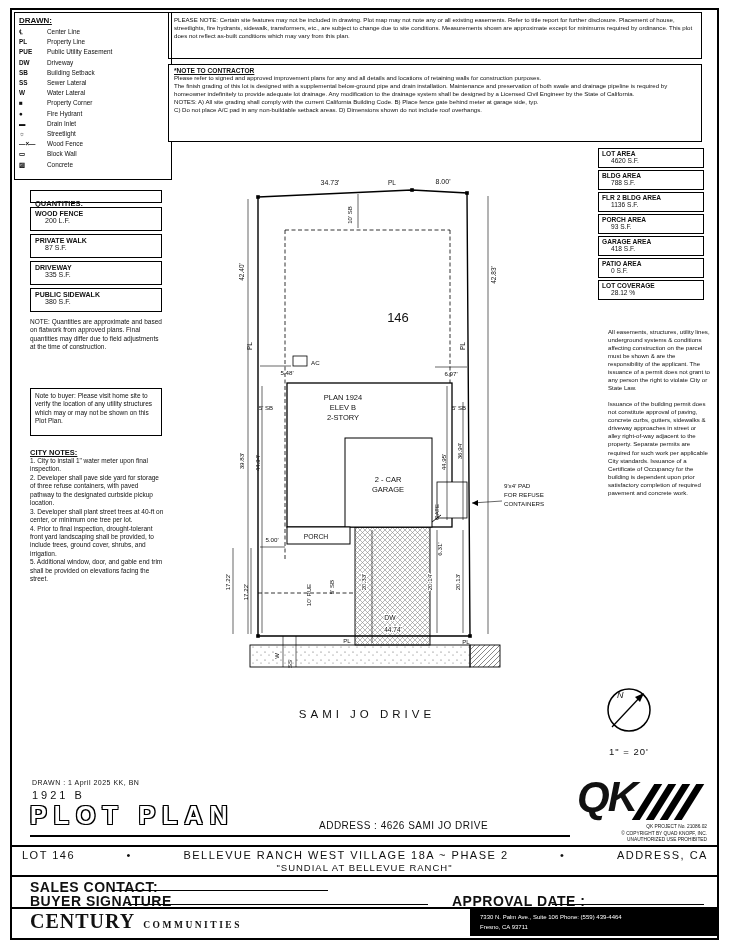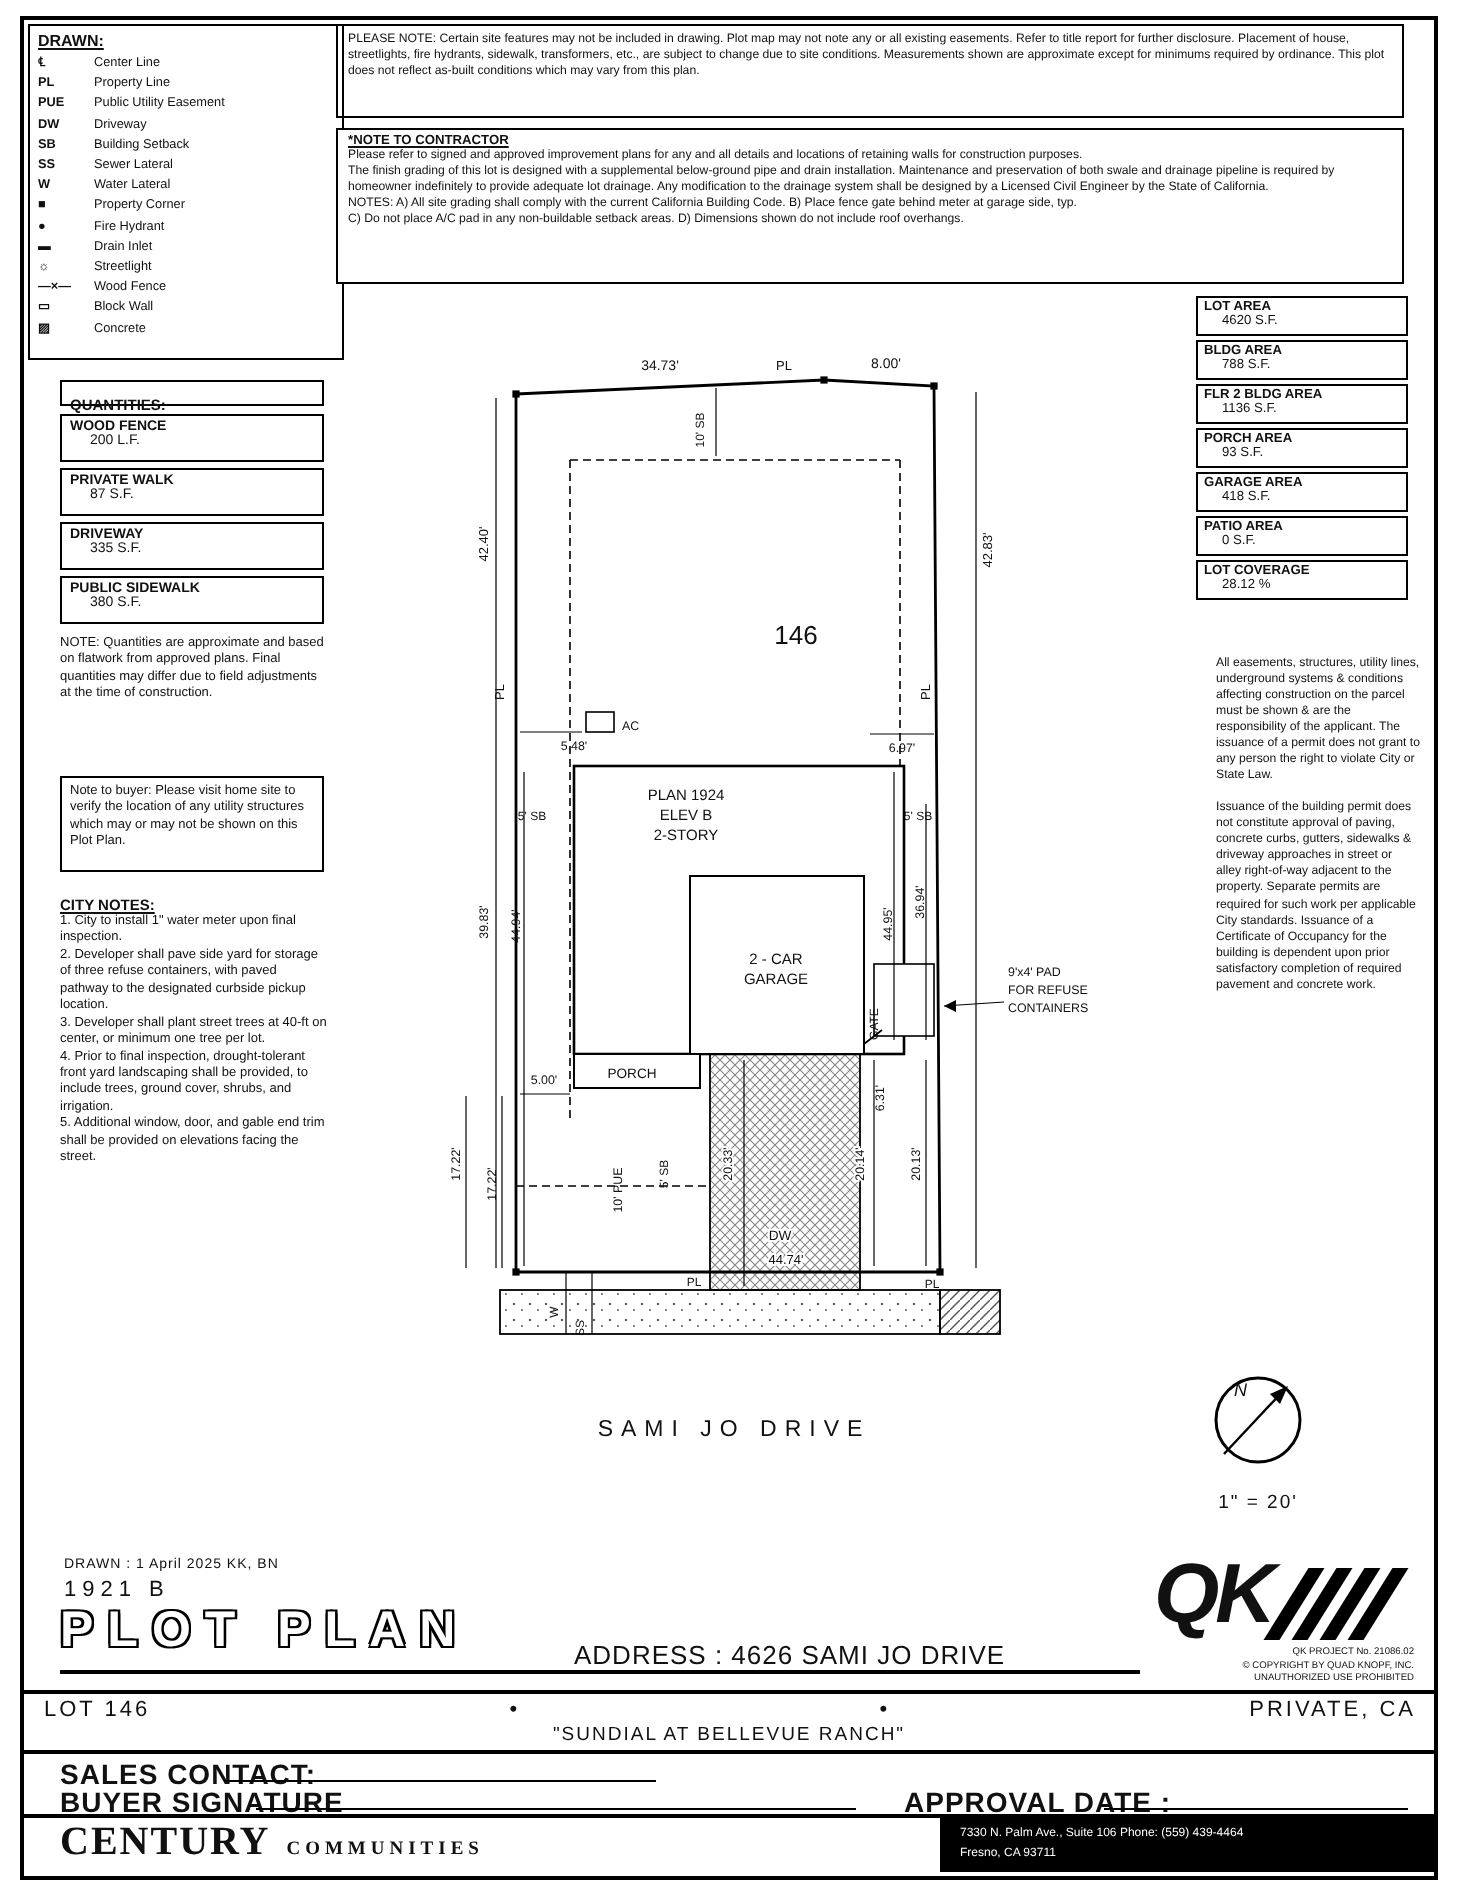--- a/index.html
+++ b/index.html
@@ -22,21 +22,21 @@
   .qt-value{font-size:7px;padding-left:10px;}
   .ar-label{font-size:6.6px;font-weight:bold;}
   .ar-value{font-size:6.6px;padding-left:9px;}
   .sec-title{font-size:7.5px;font-weight:bold;}
   .underl{text-decoration:underline;}
   
   .drawn{font-size:7px;letter-spacing:.5px;}
   .plannum{font-size:11px;letter-spacing:3px;}
   .plot-title{font-size:25px;font-weight:bold;letter-spacing:7px;color:#fff;
     text-shadow:-1.2px -1.2px 0 #000,1.2px -1.2px 0 #000,-1.2px 1.2px 0 #000,1.2px 1.2px 0 #000;}
-  .addr{font-size:13px;letter-spacing:.5px;}
+  .addr{font-size:10px;letter-spacing:.5px;margin-left:32px;}
   
   .lotrow{display:flex;justify-content:space-between;align-items:center;
           font-size:11px;letter-spacing:1.5px;}
   .sundial{text-align:center;font-size:9.5px;letter-spacing:1px;}
   .siglabel{font-size:14px;font-weight:bold;letter-spacing:.5px;}
   .brand{font-family:"Liberation Serif",serif;font-size:20px;font-weight:bold;letter-spacing:1px;}
   .brand2{font-family:"Liberation Serif",serif;font-size:9.5px;letter-spacing:2.5px;font-weight:bold;}
   .blackbar{background:#000;color:#fff;font-size:6px;line-height:1.6;padding:4px 0 0 10px;}
   
   .qk{font-size:42px;font-weight:bold;font-style:italic;letter-spacing:-2px;line-height:1;}
@@ -349,22 +349,23 @@
     <div class="abs qk-small" style="left:0;top:57px;width:130px;">
       <span>UNAUTHORIZED USE PROHIBITED</span>
     </div>
   </div>
 
   <div class="abs rule" style="left:12px;top:845px;width:705px;height:2px;"></div>
 
   <div class="abs lotrow" style="left:22px;top:849px;width:686px;">
     <span>LOT 146</span>
     <span>•</span>
+    <span>BELLEVUE RANCH WEST VILLAGE 18A ~ PHASE 2</span>
     <span>•</span>
-    <span>PRIVATE, CA</span>
+    <span>ADDRESS, CA</span>
   </div>
   <div class="abs sundial" style="left:0;top:862px;width:729px;">
     <span>"SUNDIAL AT BELLEVUE RANCH"</span>
   </div>
 
   <div class="abs rule" style="left:12px;top:875px;width:705px;height:1.5px;"></div>
 
   <div class="abs siglabel" style="left:30px;top:879px;">
     <span>SALES CONTACT:</span>
   </div>

